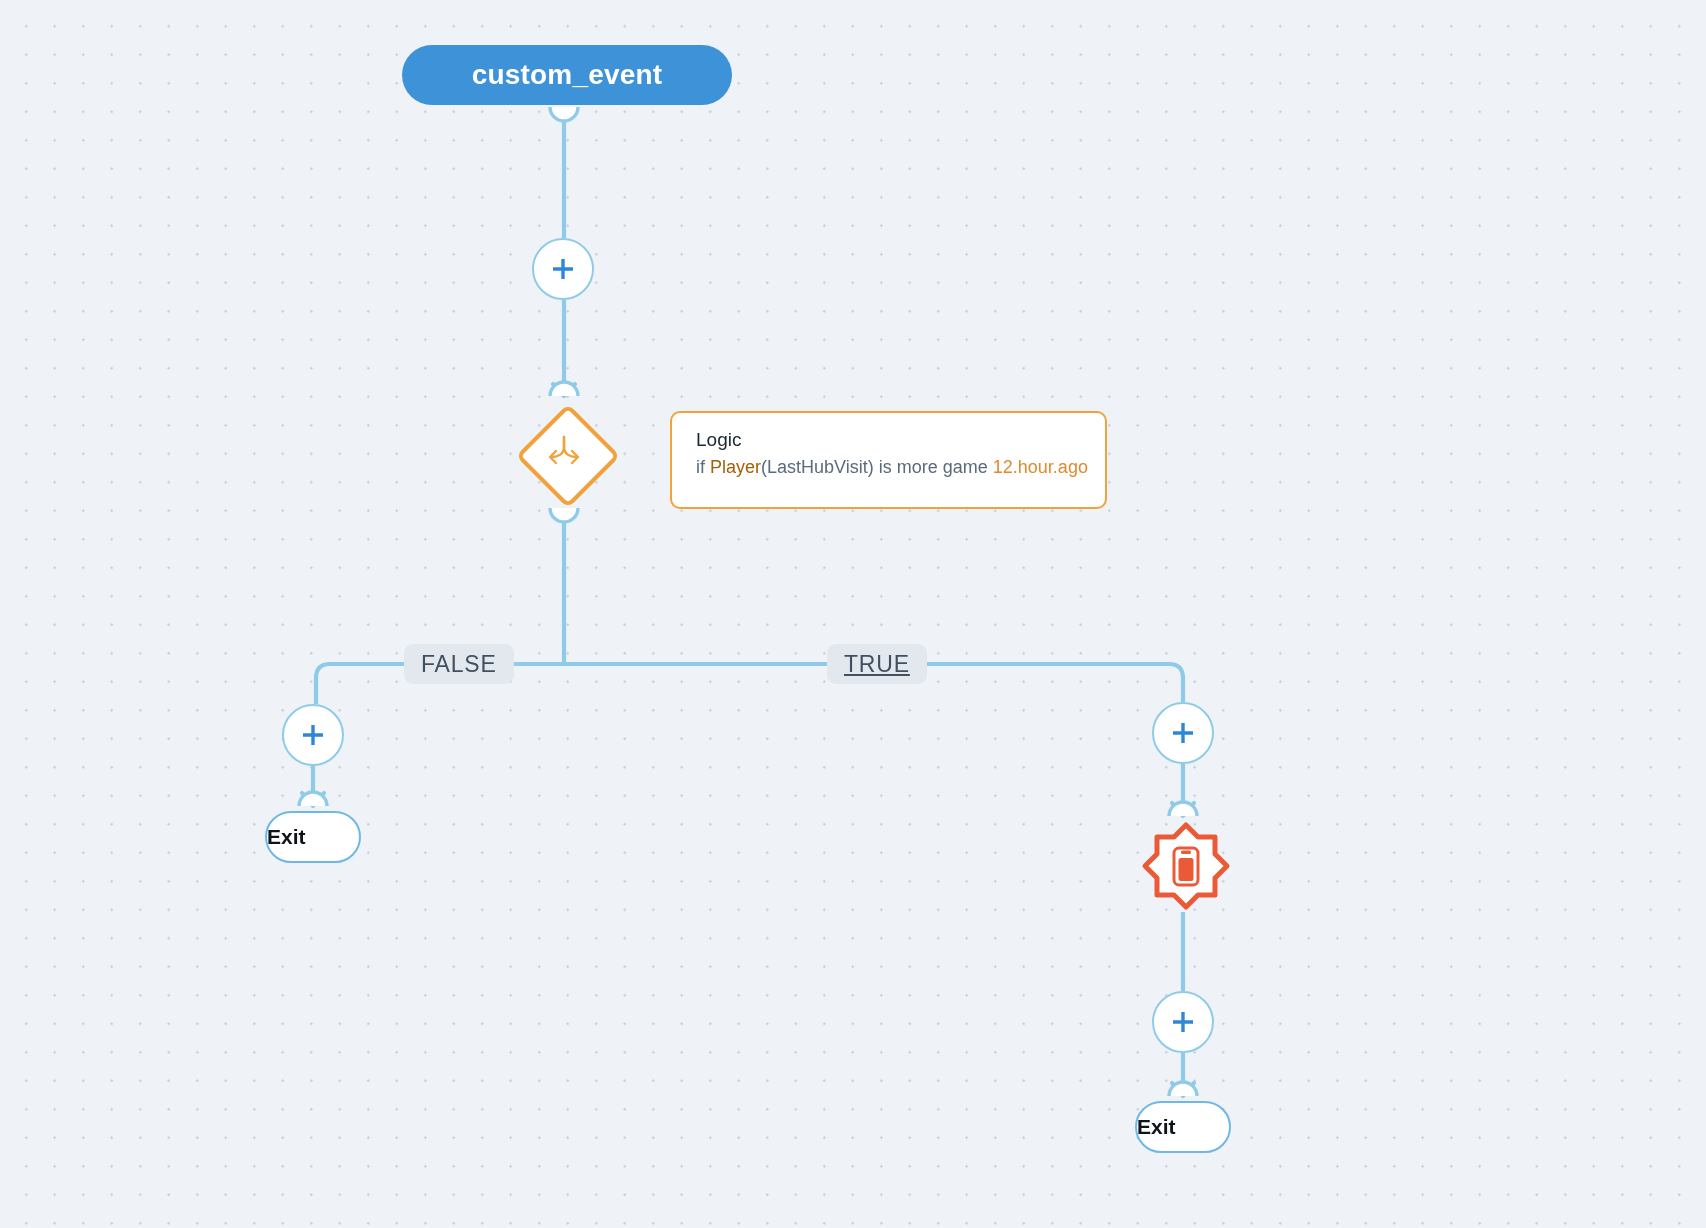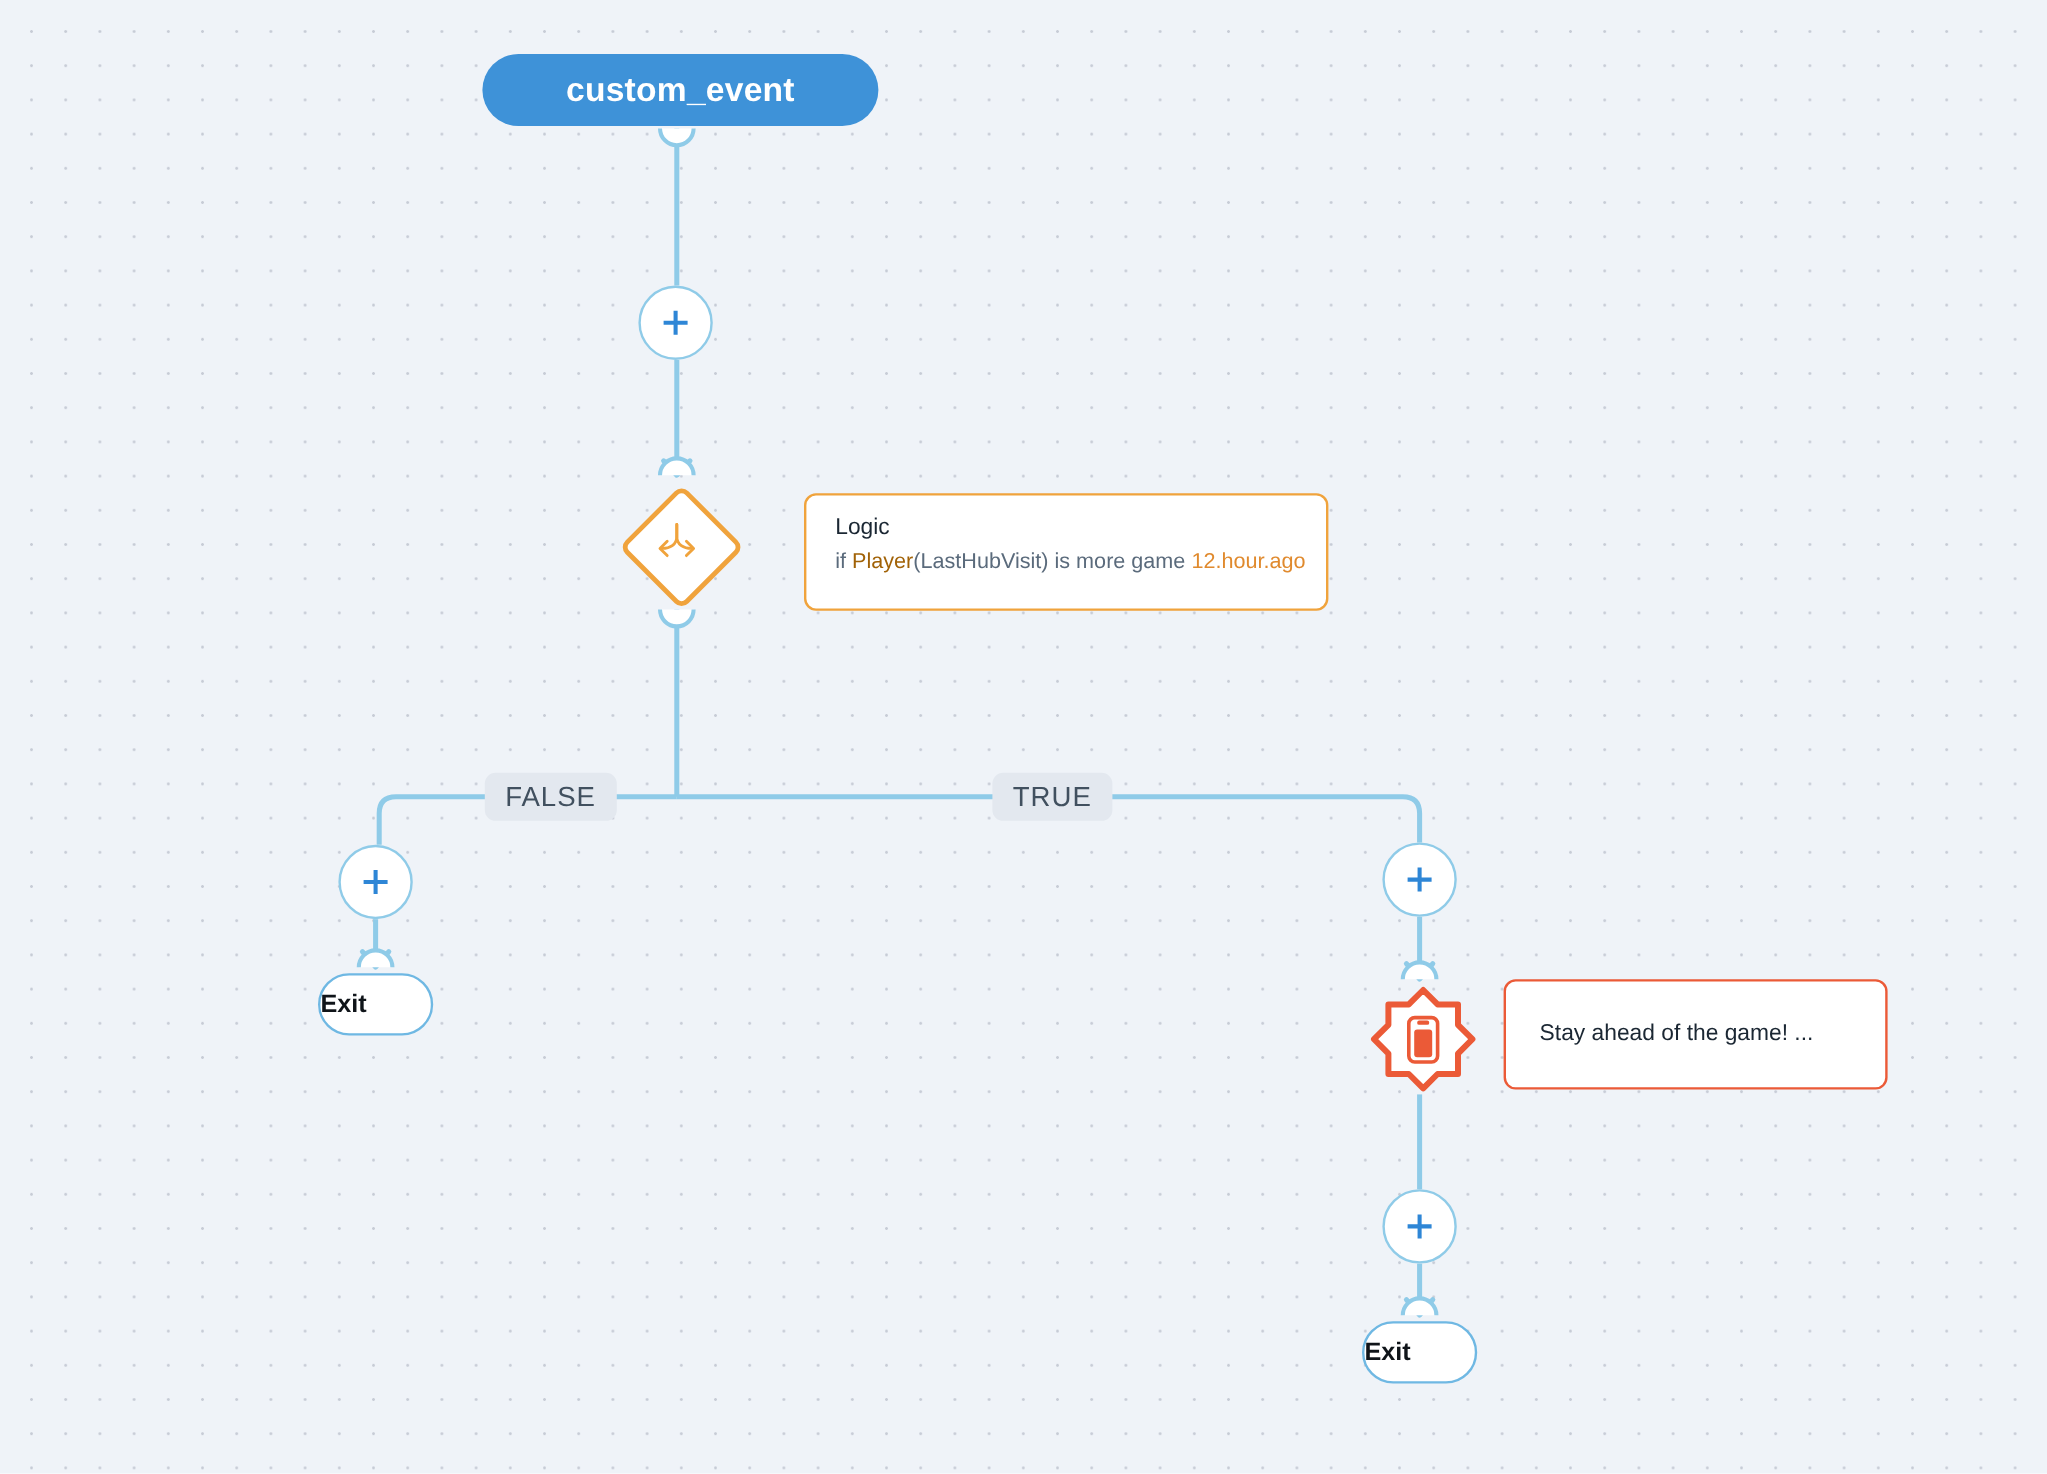--- a/index.html
+++ b/index.html
@@ -85,21 +85,21 @@
     background: #e3e8ef;
     border-radius: 9px;
     display: flex; align-items: center; justify-content: center;
     color: #41505f;
     font-size: 23px;
     letter-spacing: 0.8px;
     padding: 0 17px;
     z-index: 5;
   }
   .label-false { left: 404px; top: 644px; }
-  .label-true { left: 827px; top: 644px; }
+  .label-true { left: 827px; top: 644px; text-decoration: underline; }
 
   
   .exit {
     width: 96px; height: 52px;
     background: #ffffff;
     border: 2.2px solid #6fb8e3;
     border-radius: 26px;
     display: flex; align-items: center; 
     color: #0f1419;
     font-size: 21px;
@@ -261,17 +261,14 @@
     <svg width="92" height="92" viewBox="0 0 92 92">
       <path d="M46,5 L58,17 L75,17 L75,34 L87,46 L75,58 L75,75 L58,75 L46,87 L34,75 L17,75 L17,58 L5,46 L17,34 L17,17 L34,17 Z" fill="#ffffff" stroke="#eb5a37" stroke-width="5" stroke-linejoin="round"></path>
       <g>
         <rect x="34" y="28" width="24" height="37" rx="5" ry="5" fill="none" stroke="#eb5a37" stroke-width="3"></rect>
         <rect x="41" y="30.5" width="10" height="3.5" rx="1.6" ry="1.6" fill="#eb5a37"></rect>
         <rect x="38.5" y="38" width="15" height="23" rx="2.5" ry="2.5" fill="#eb5a37"></rect>
       </g>
     </svg>
   </div>
 
-  <div class="node card card-push">
-    <span class="card-push-text">Stay ahead of the game! ...</span>
-  </div>
 
 </div>
 
 </body></html>

